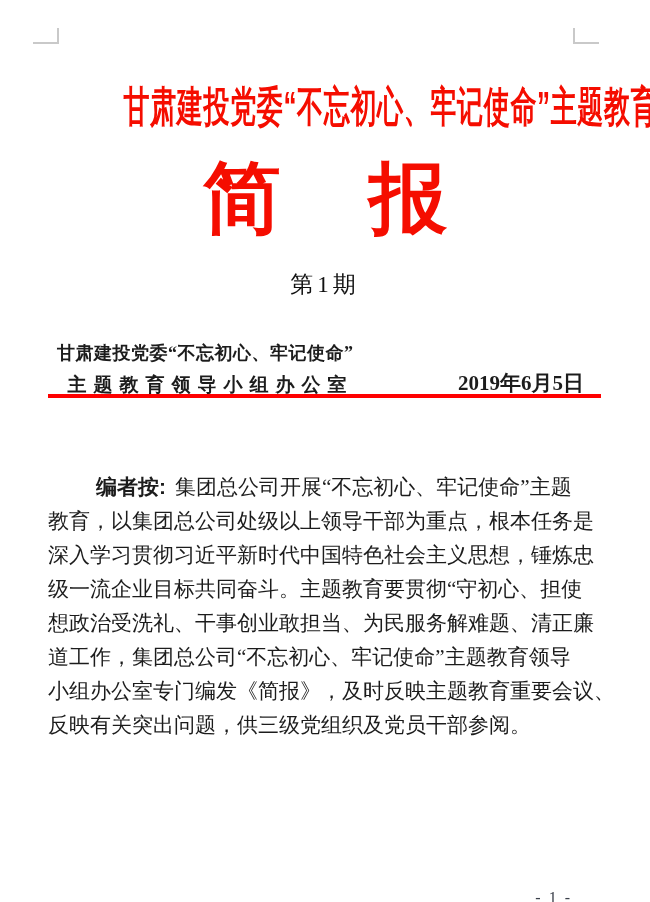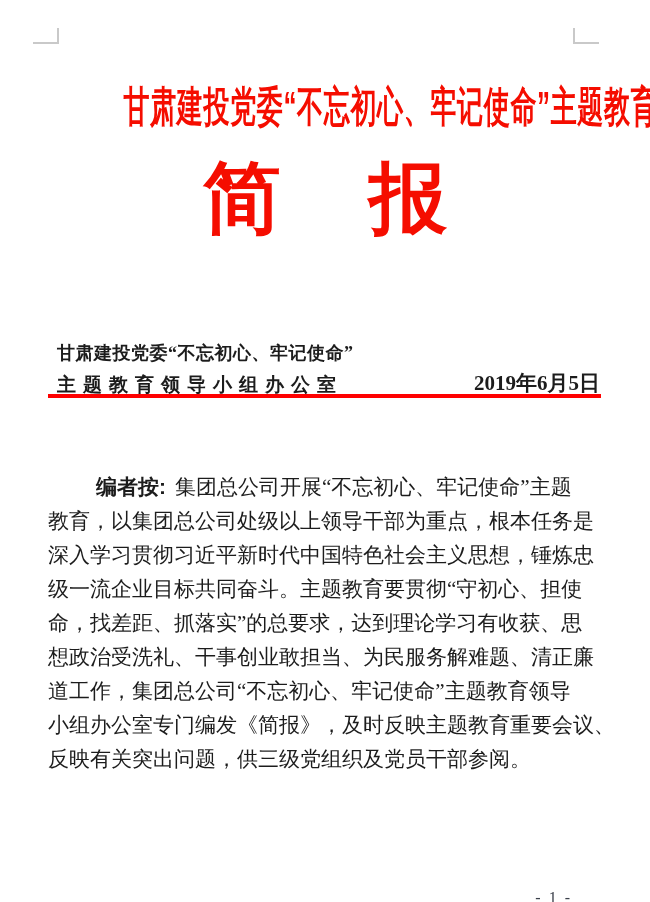--- a/index.html
+++ b/index.html
@@ -54,24 +54,25 @@
     top: 241px; left: 0; right: 0;
     text-align: center;
     font-size: 23px;
     letter-spacing: 4px;
     color: #111111;
   }
 
   
   .issuer-row {
     position: absolute;
-    top: 313px; left: 57px; right: 50px;
+    top: 313px; left: 57px; right: 66px;
     display: flex;
     justify-content: space-between;
     align-items: flex-end;
+    text-align: right;
   }
   .issuer-line1 {
     font-size: 18px;
     font-weight: bold;
     white-space: nowrap;
     letter-spacing: 0.5px;
   }
   .issuer-line2 {
     font-size: 19px;
     font-weight: bold;
@@ -129,39 +130,39 @@
   <div class="crop crop-bl"></div>
   <div class="crop crop-br"></div>
 
   <div class="masthead-org">甘肃建投党委“不忘初心、牢记使命”主题教育</div>
 
   <div class="masthead-title">
     <span>简</span>
     <span>报</span>
   </div>
 
+  <div class="issue-label">第1期</div>
 
   <div class="issuer-row">
     <div>
       <div class="issuer-line1">甘肃建投党委“不忘初心、牢记使命”</div>
       <div class="issuer-line2">主题教育领导小组办公室</div>
     </div>
     <div class="issue-date">2019年6月5日</div>
   </div>
 
   <div class="red-rule"></div>
 
   <div class="body-block">
     <div class="body-line body-line-first">
       <span class="editor-label">编者按:</span><span>集团总公司开展“不忘初心、牢记使命”主题</span>
     </div>
     <div class="body-line">教育，以集团总公司处级以上领导干部为重点，根本任务是</div>
     <div class="body-line">深入学习贯彻习近平新时代中国特色社会主义思想，锤炼忠</div>
     <div class="body-line">级一流企业目标共同奋斗。主题教育要贯彻“守初心、担使</div>
-    <div class="body-line">命，找差距、抓落实”的总要求，达到理论学习有收获、思</div>
     <div class="body-line">想政治受洗礼、干事创业敢担当、为民服务解难题、清正廉</div>
     <div class="body-line">道工作，集团总公司“不忘初心、牢记使命”主题教育领导</div>
     <div class="body-line">小组办公室专门编发《简报》，及时反映主题教育重要会议、</div>
     <div class="body-line">反映有关突出问题，供三级党组织及党员干部参阅。</div>
   </div>
 
   <div class="page-number">- 1 -</div>
 
 </div>
 

